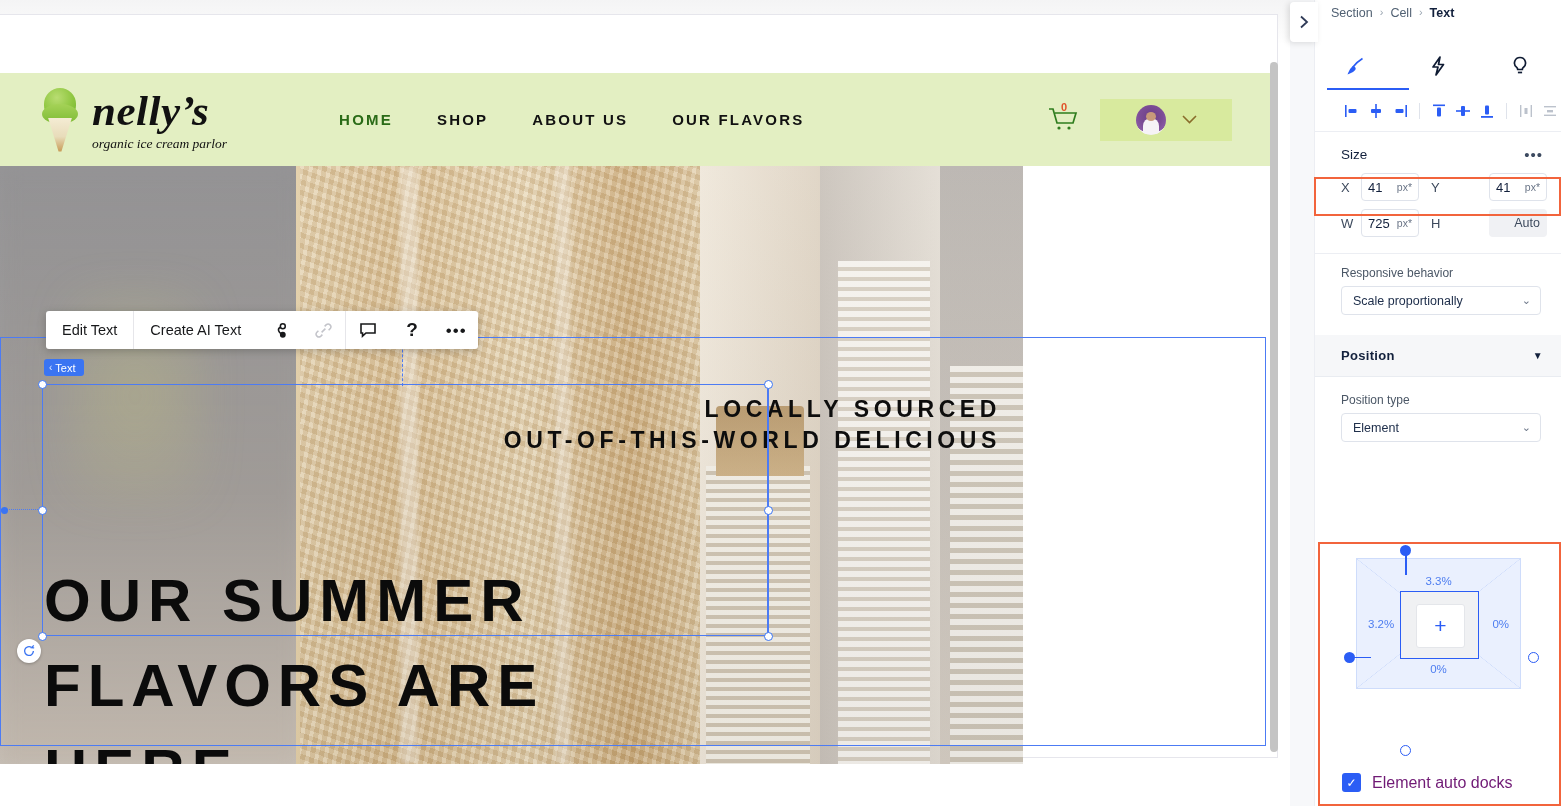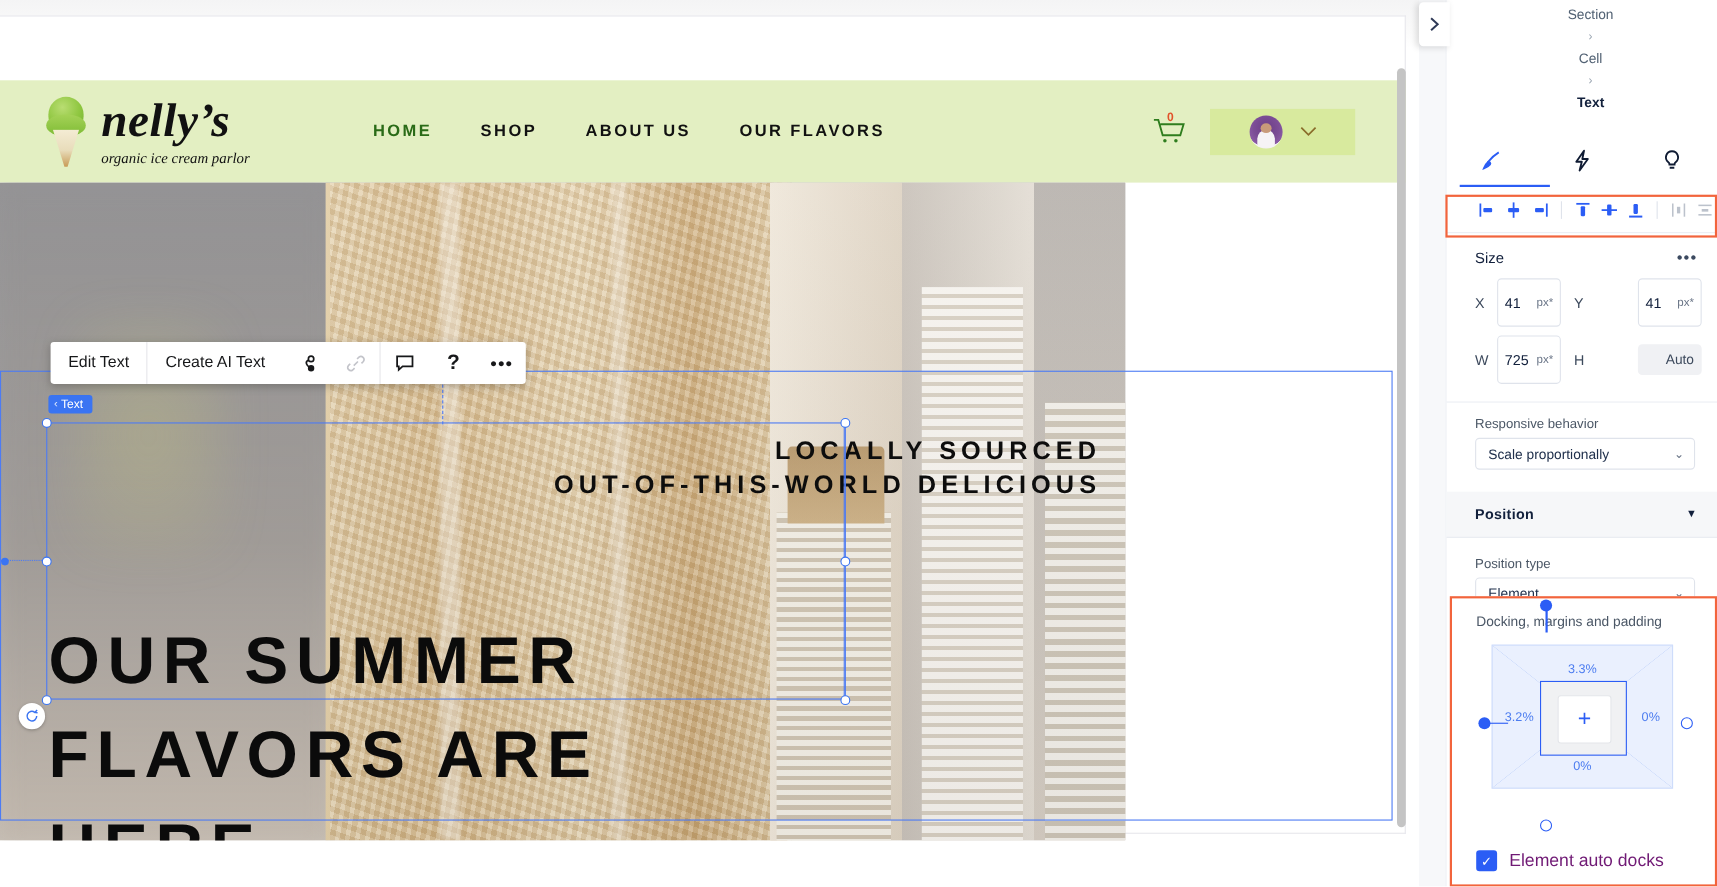--- a/index.html
+++ b/index.html
@@ -189,22 +189,22 @@
   
   #panel {
     position:absolute; left:1314px; top:0; width:247px; height:806px;
     background:#fff; border-left:1px solid #eceef3;
   }
   .panel-gutter {
     position:absolute; left:1290px; top:0; width:24px; height:806px;
     background:#f7f8fa;
   }
   .breadcrumb {
-    display:flex; align-items:center; gap:7px;
-    padding:6px 0 0 16px; font-size:12.5px; color:#516173;flex-direction:column;
+    display:flex; gap:7px;
+    padding:6px 0 0 16px; font-size:12.5px; color:#516173;
   }
   .breadcrumb .sep { color:#9aa5b1; font-size:11px; }
   .breadcrumb .cur { color:#12203c; font-weight:700; }
 
   .tabs { display:flex; height:48px; margin-top:22px; position:relative; }
   .tab {
     flex:1; display:flex; align-items:center; justify-content:center;
     color:#0f1b33;
   }
   .tab.active::after {
@@ -223,21 +223,21 @@
     padding:14px 18px 6px 26px;
   }
   .sec-title { font-size:13.5px; color:#12203c; }
   .dots { color:#3c4a60; letter-spacing:1px; font-size:15px; }
 
   .field-row {
     display:flex; align-items:center; padding:4px 14px 4px 26px; gap:6px;
   }
   .field-label { font-size:13px; color:#3d4a5d; width:14px; }
   .num-input {
-    width:58px; height:44px; border:1px solid #dfe3eb; border-radius:4px;
+    width:58px; height:28px; border:1px solid #dfe3eb; border-radius:4px;
     display:flex; align-items:center; justify-content:space-between;
     padding:0 6px; background:#fff;
   }
   .num-val { font-size:13px; color:#12203c; }
   .num-unit { font-size:10.5px; color:#6b7688; }
   .auto-input {
     width:58px; height:28px; border-radius:4px; background:#f0f1f4;
     display:flex; align-items:center; justify-content:flex-end;
     padding:0 7px; font-size:12.5px; color:#3d4a5d;
   }
@@ -604,21 +604,20 @@
     <div class="sub-label" style="padding-top:16px;">Position type</div>
     <div class="select-box">
       <span>Element</span>
       <span class="chev-sm">⌄</span>
     </div>
   </div>
 
   <div class="hl-size"></div>
 
   <div class="dock-panel">
-    <div class="dock-title">Docking, margins and padding</div>
 
     <div class="dock-diagram">
       <div class="diag"></div>
 
       <span class="dock-val dv-top">3.3%</span>
       <span class="dock-val dv-bottom">0%</span>
       <span class="dock-val dv-left">3.2%</span>
       <span class="dock-val dv-right">0%</span>
 
       <div class="dock-inner">

